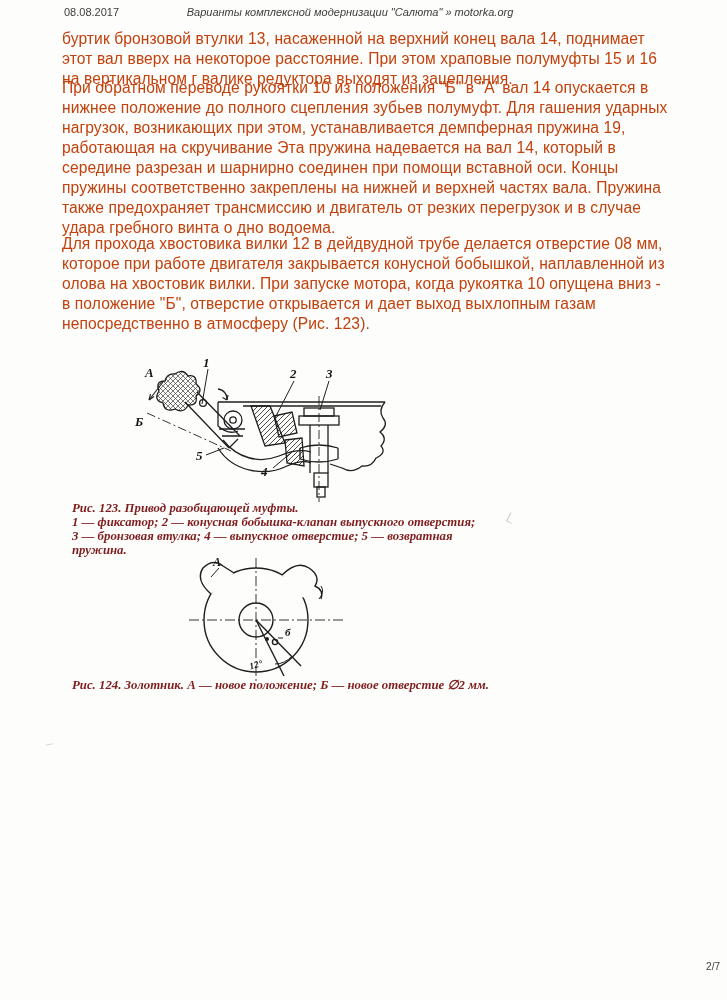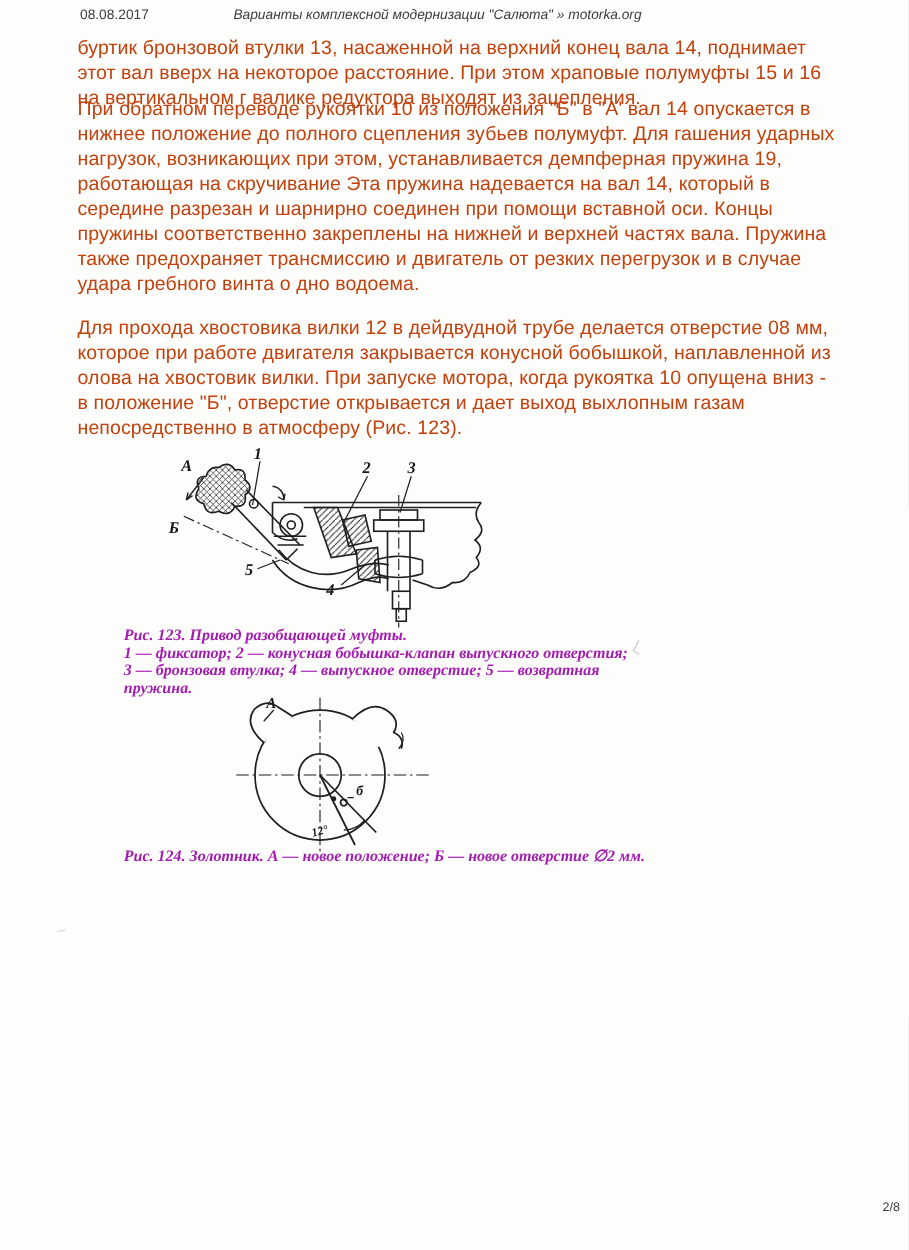--- a/index.html
+++ b/index.html
@@ -11,28 +11,28 @@
   .hdr{position:absolute;top:6px;font-size:11px;color:#3c3c3c;}
   .hdr-date{left:64px;}
   .hdr-title{left:140px;width:420px;text-align:center;font-style:italic;}
   .para{
     position:absolute;left:62px;width:648px;
     font-size:15.6px;line-height:20px;letter-spacing:0.1px;
     white-space:pre;color:#c2410c;
   }
   .p1{top:29px;}
   .p2{top:78px;}
-  .p3{top:253px;}
+  .p3{top:234px;}
   .figure{position:absolute;}
   .fig123{left:123px;top:356px;}
   .fig124{left:183px;top:552px;}
   .caption{
-    position:absolute;left:99px;
+    position:absolute;left:72px;
     font-family:"Liberation Serif", serif;font-weight:bold;font-style:italic;
-    font-size:12.8px;line-height:14px;white-space:pre;color:#a21caf;
+    font-size:12.8px;line-height:14px;white-space:pre;color:#7f1d1d;
   }
   .cap123{top:501px;}
   .cap124{top:678px;font-style:italic;}
   .ftr{position:absolute;top:961px;font-size:10px;color:#3c3c3c;}
   .ftr-url{left:62px;}
   .ftr-page{right:7px;}
   .artifact{position:absolute;background:transparent;border-left:1.5px solid #c9c9c9;}
   .a1{left:508px;top:513px;width:5px;height:9px;transform:rotate(28deg);border-bottom:1px solid #cfcfcf;}
   .a2{left:46px;top:744px;width:7px;height:3px;border-left:none;border-top:1.5px solid #d8d8d8;transform:rotate(-12deg);}
   svg text{font-family:"Liberation Serif", serif;font-style:italic;fill:#161616;}
@@ -159,15 +159,15 @@
     <text x="30" y="14" font-size="12" font-weight="bold">А</text>
     <text x="102" y="84" font-size="11" font-weight="bold">б</text>
     <text x="66" y="116" font-size="9.5" font-weight="bold" transform="rotate(-15 72 112)">12°</text>
   </svg>
 
   <div class="caption cap124">Рис. 124. Золотник. А — новое положение; Б — новое отверстие ∅2 мм.</div>
 
   <div class="artifact a1"></div>
   <div class="artifact a2"></div>
 
-  <div class="ftr ftr-page">2/8</div>
+  <div class="ftr ftr-page">2/7</div>
 
 </div>
 
 </body></html>

